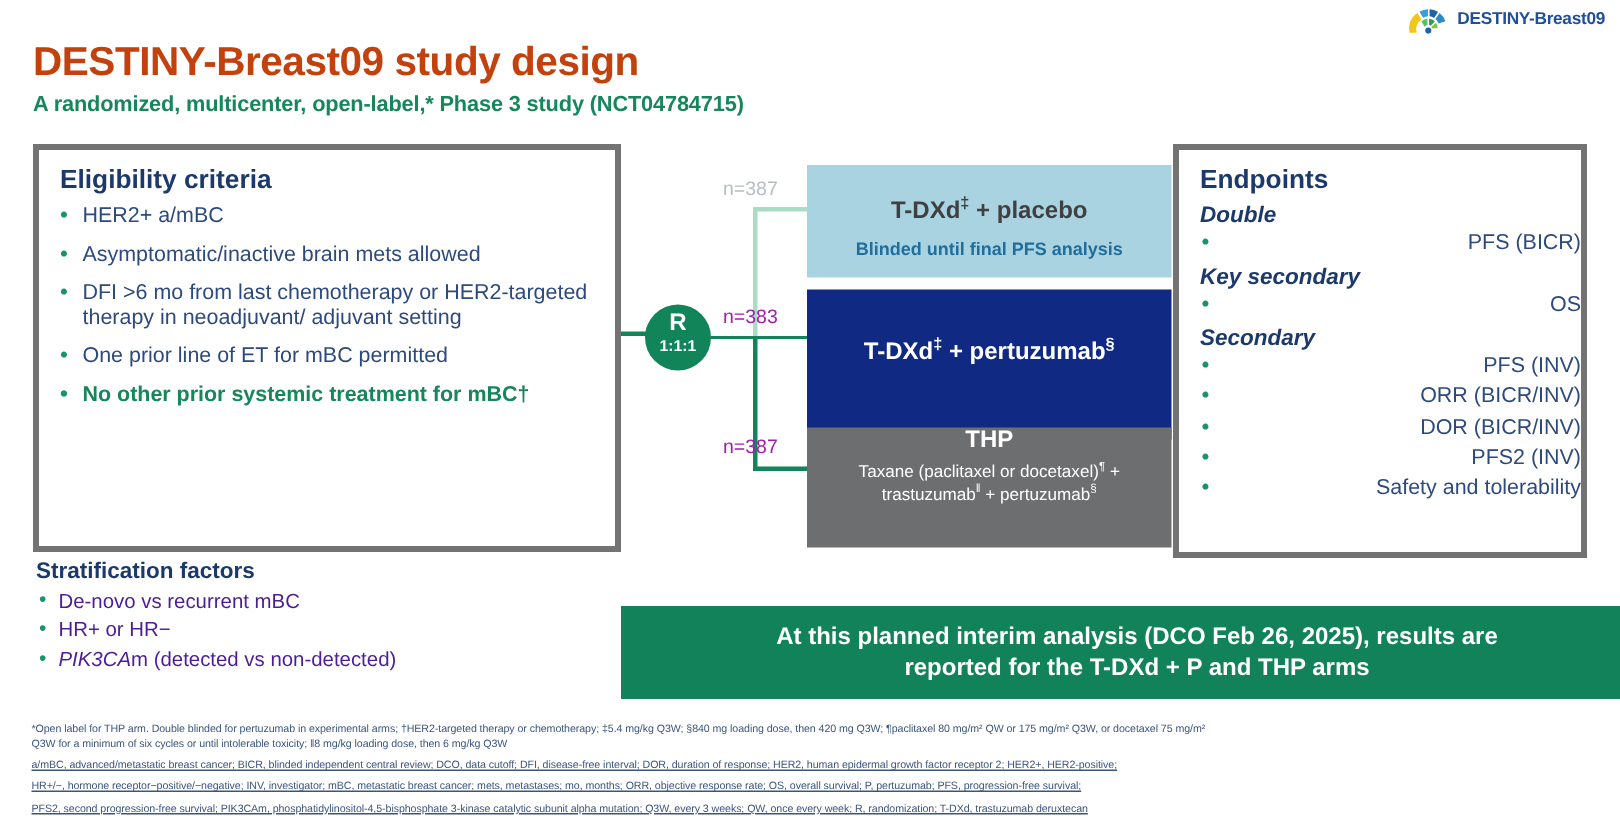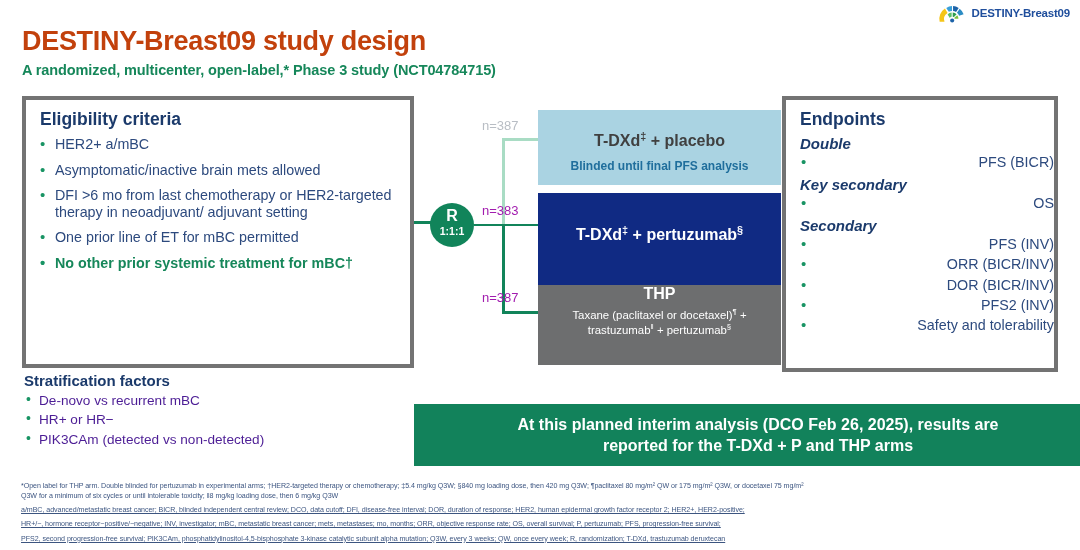--- a/index.html
+++ b/index.html
@@ -26,21 +26,21 @@
   ul.blist{list-style:none;margin:0;padding:0 10px 0 14px;}
   ul.blist li{position:relative;padding-left:15px;margin-bottom:9px;font-size:14.3px;line-height:1.16;color:#2D4A7E;}
   ul.blist li:before{content:"•";position:absolute;left:0;top:-1px;color:#199464;font-size:15px;}
   ul.blist li.hl{color:#16875A;font-weight:bold;}
   
   #strat{position:absolute;left:24px;top:372px;width:400px;}
   #strat .sh{font-size:15px;font-weight:bold;color:#1B3A6B;margin-bottom:3px;}
   #strat ul{list-style:none;margin:0;padding:0;}
   #strat ul li{position:relative;padding-left:15px;margin-bottom:2px;font-size:13.6px;line-height:1.28;color:#4c1d95;}
   #strat ul li:before{content:"•";position:absolute;left:2px;top:-1px;color:#199464;font-size:14px;}
-  .ital{text-align:right;}
+  .ital{font-style:italic;text-align:right;}
   
   #flow{position:absolute;left:414px;top:96px;width:370px;height:290px;}
   .rcircle{position:absolute;left:16px;top:107px;width:44px;height:44px;border-radius:50%;
            background:#11845A;color:#fff;text-align:center;box-sizing:border-box;padding-top:5px;}
   .rcircle .r{font-size:16px;font-weight:bold;line-height:1;}
   .rcircle .ratio{font-size:10.5px;font-weight:bold;line-height:1.5;}
   .arrow-in{position:absolute;left:0px;top:125px;width:18px;height:2.5px;background:#11845A;}
   .arrow-in:after{content:"";position:absolute;right:-5px;top:-3px;border-left:6px solid #11845A;
                   border-top:4.5px solid transparent;border-bottom:4.5px solid transparent;}
   .seg{position:absolute;background:#11845A;}

